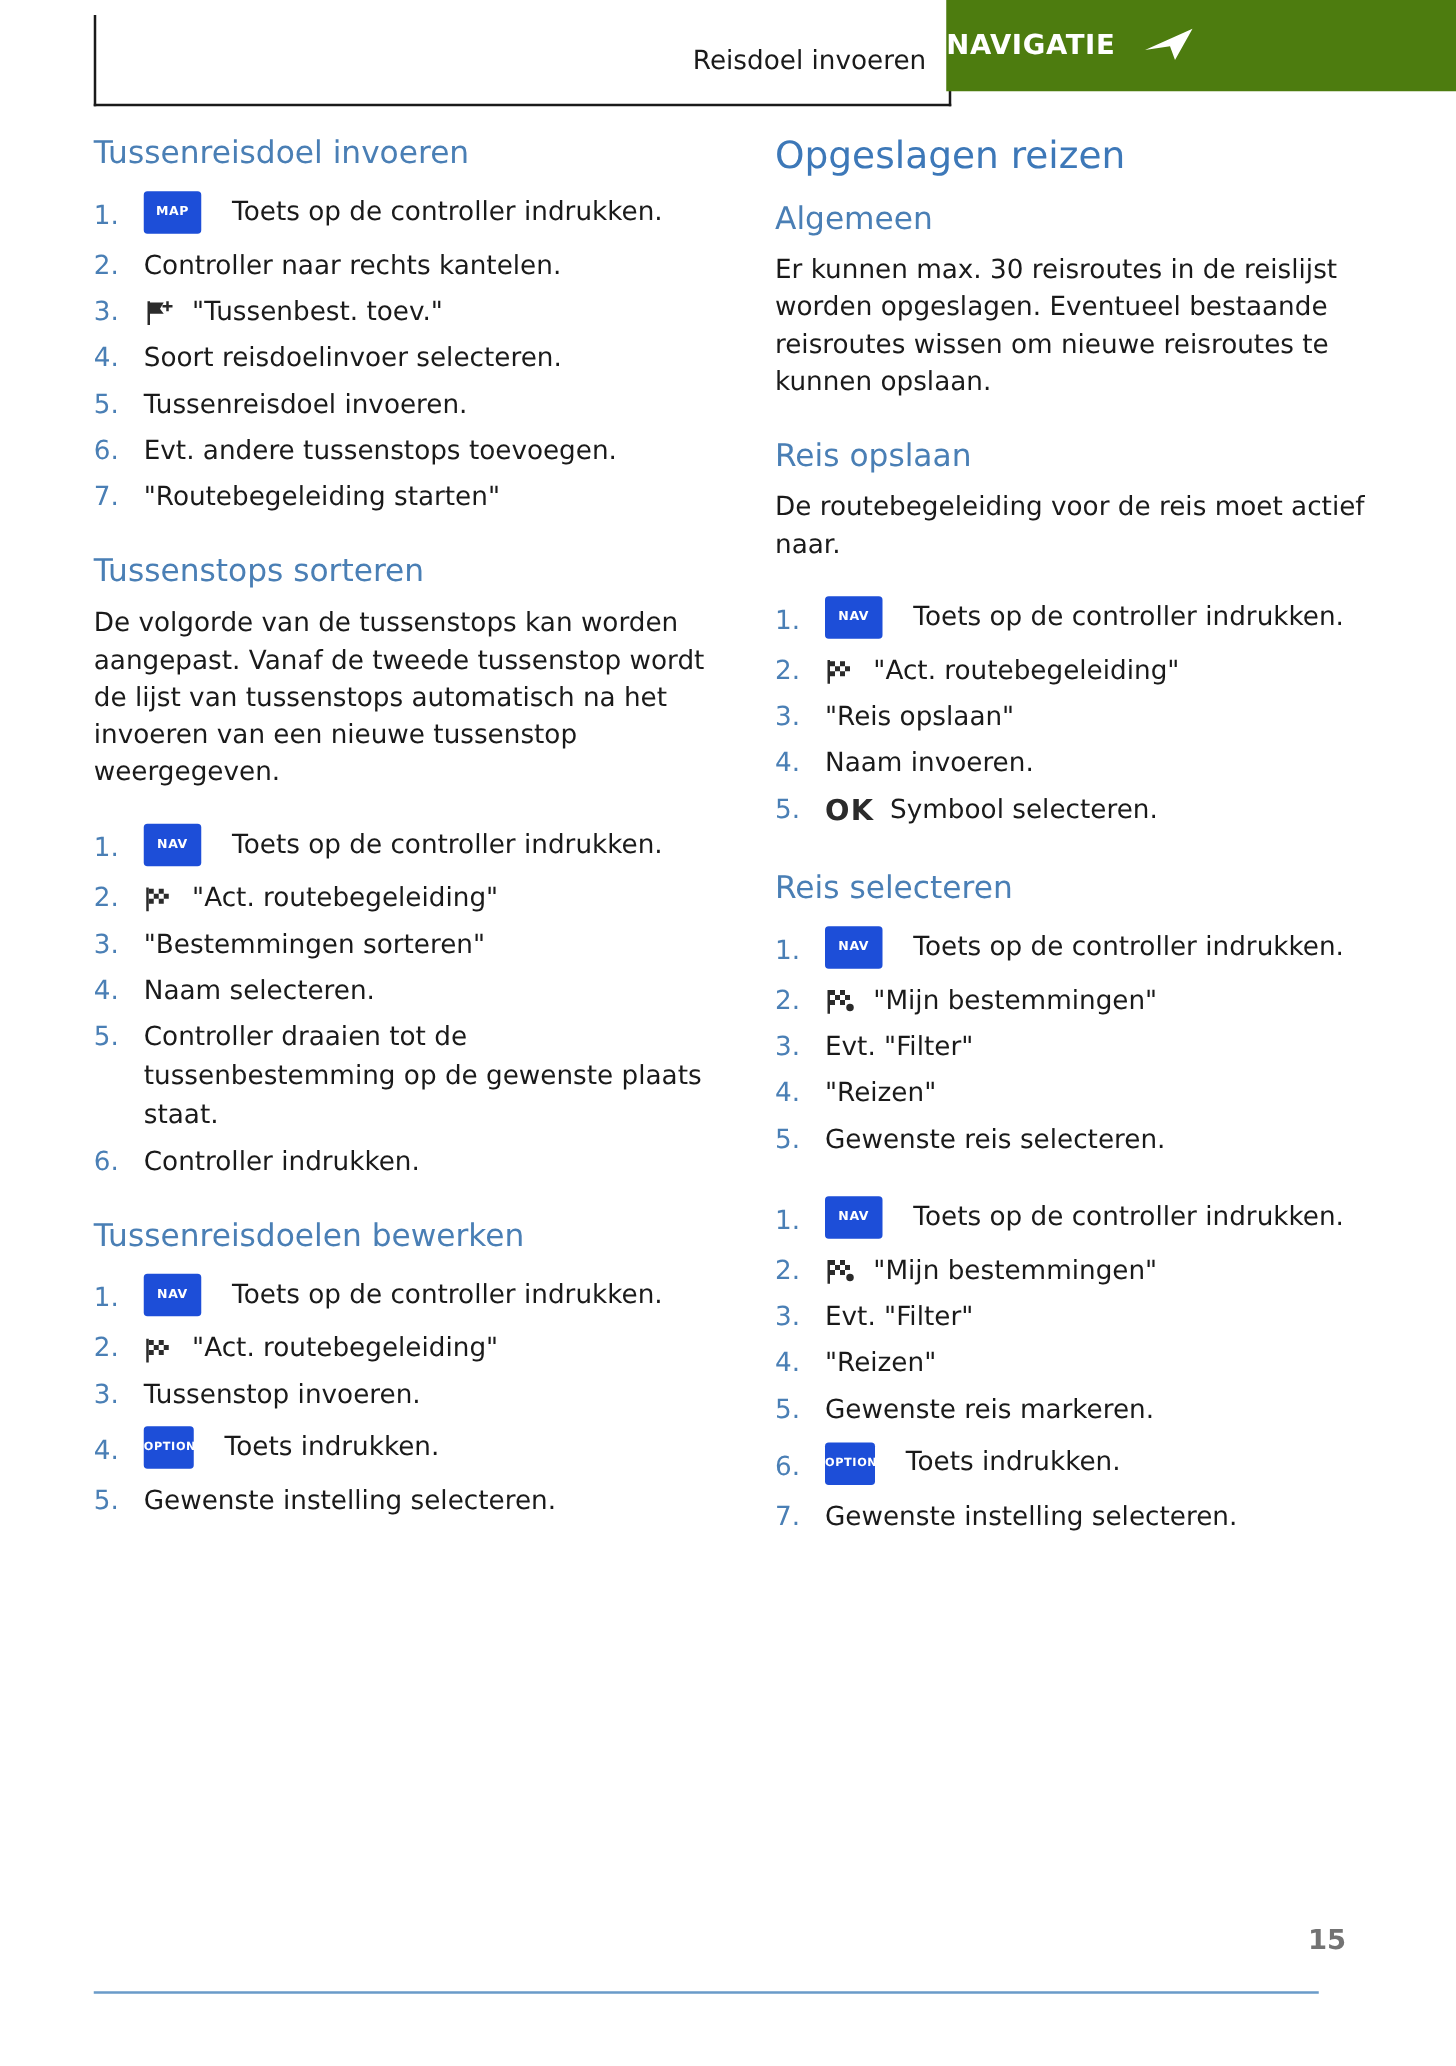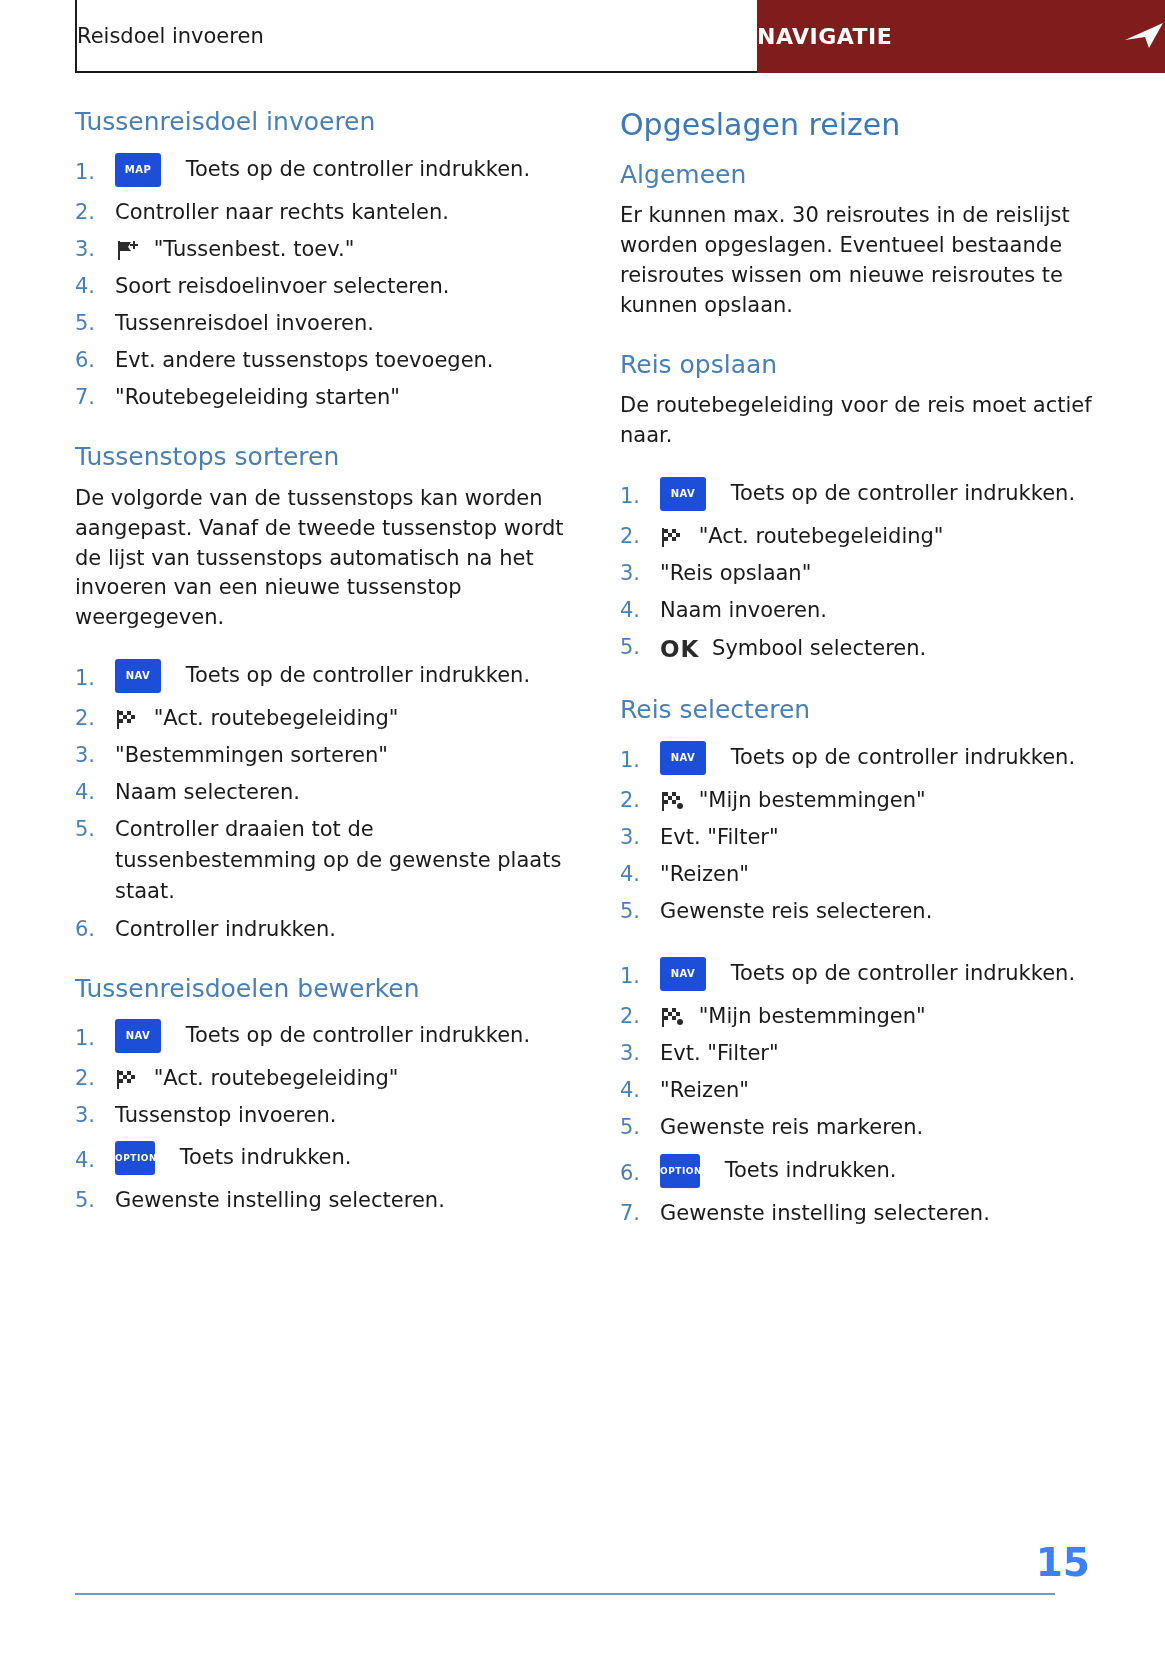--- a/index.html
+++ b/index.html
@@ -20,45 +20,46 @@
   .header {
     position: absolute;
     top: 0;
     left: 0;
     width: 1165px;
     height: 78px;
   }
   .header-left-box {
     position: absolute;
     left: 75px;
-    top: 0;
+    top: 12px;
     width: 686px;
     height: 73px;
     border: 2px solid #1a1a1a;
     border-top: none;
     box-sizing: border-box;
     display: flex;
     align-items: center;
+    justify-content: flex-end;
   }
   .header-chapter {
     font-size: 21px;
     color: #1a1a1a;
     padding-right: 18px;
     font-family: "DejaVu Sans", sans-serif;
   }
   .header-right-box {
     position: absolute;
     left: 757px;
     top: 0;
     width: 408px;
     height: 73px;
-    background: #7f1d1d;
+    background: #4d7c0f;
     display: flex;
     align-items: center;
-    justify-content: space-between;
+    justify-content: flex-start;
   }
   .header-section-title {
     color: #ffffff;
     font-size: 22px;
     font-weight: bold;
     letter-spacing: 0.5px;
   }
   .nav-arrow {
     margin-left: 22px;
     display: inline-block;
@@ -189,25 +190,25 @@
   .footer-rule {
     position: absolute;
     left: 0;
     top: 53px;
     width: 980px;
     height: 2px;
     background: #6a9bc9;
   }
   .page-number {
     position: absolute;
-    right: 0;
+    right: 13px;
     top: 0;
-    font-size: 39px;
+    font-size: 22px;
     font-weight: bold;
-    color: #3b82f6;
+    color: #737373;
   }
 </style>
 </head>
 <body>
 
 <div class="header">
   <div class="header-left-box">
     <span class="header-chapter">Reisdoel invoeren</span>
   </div>
   <div class="header-right-box">

